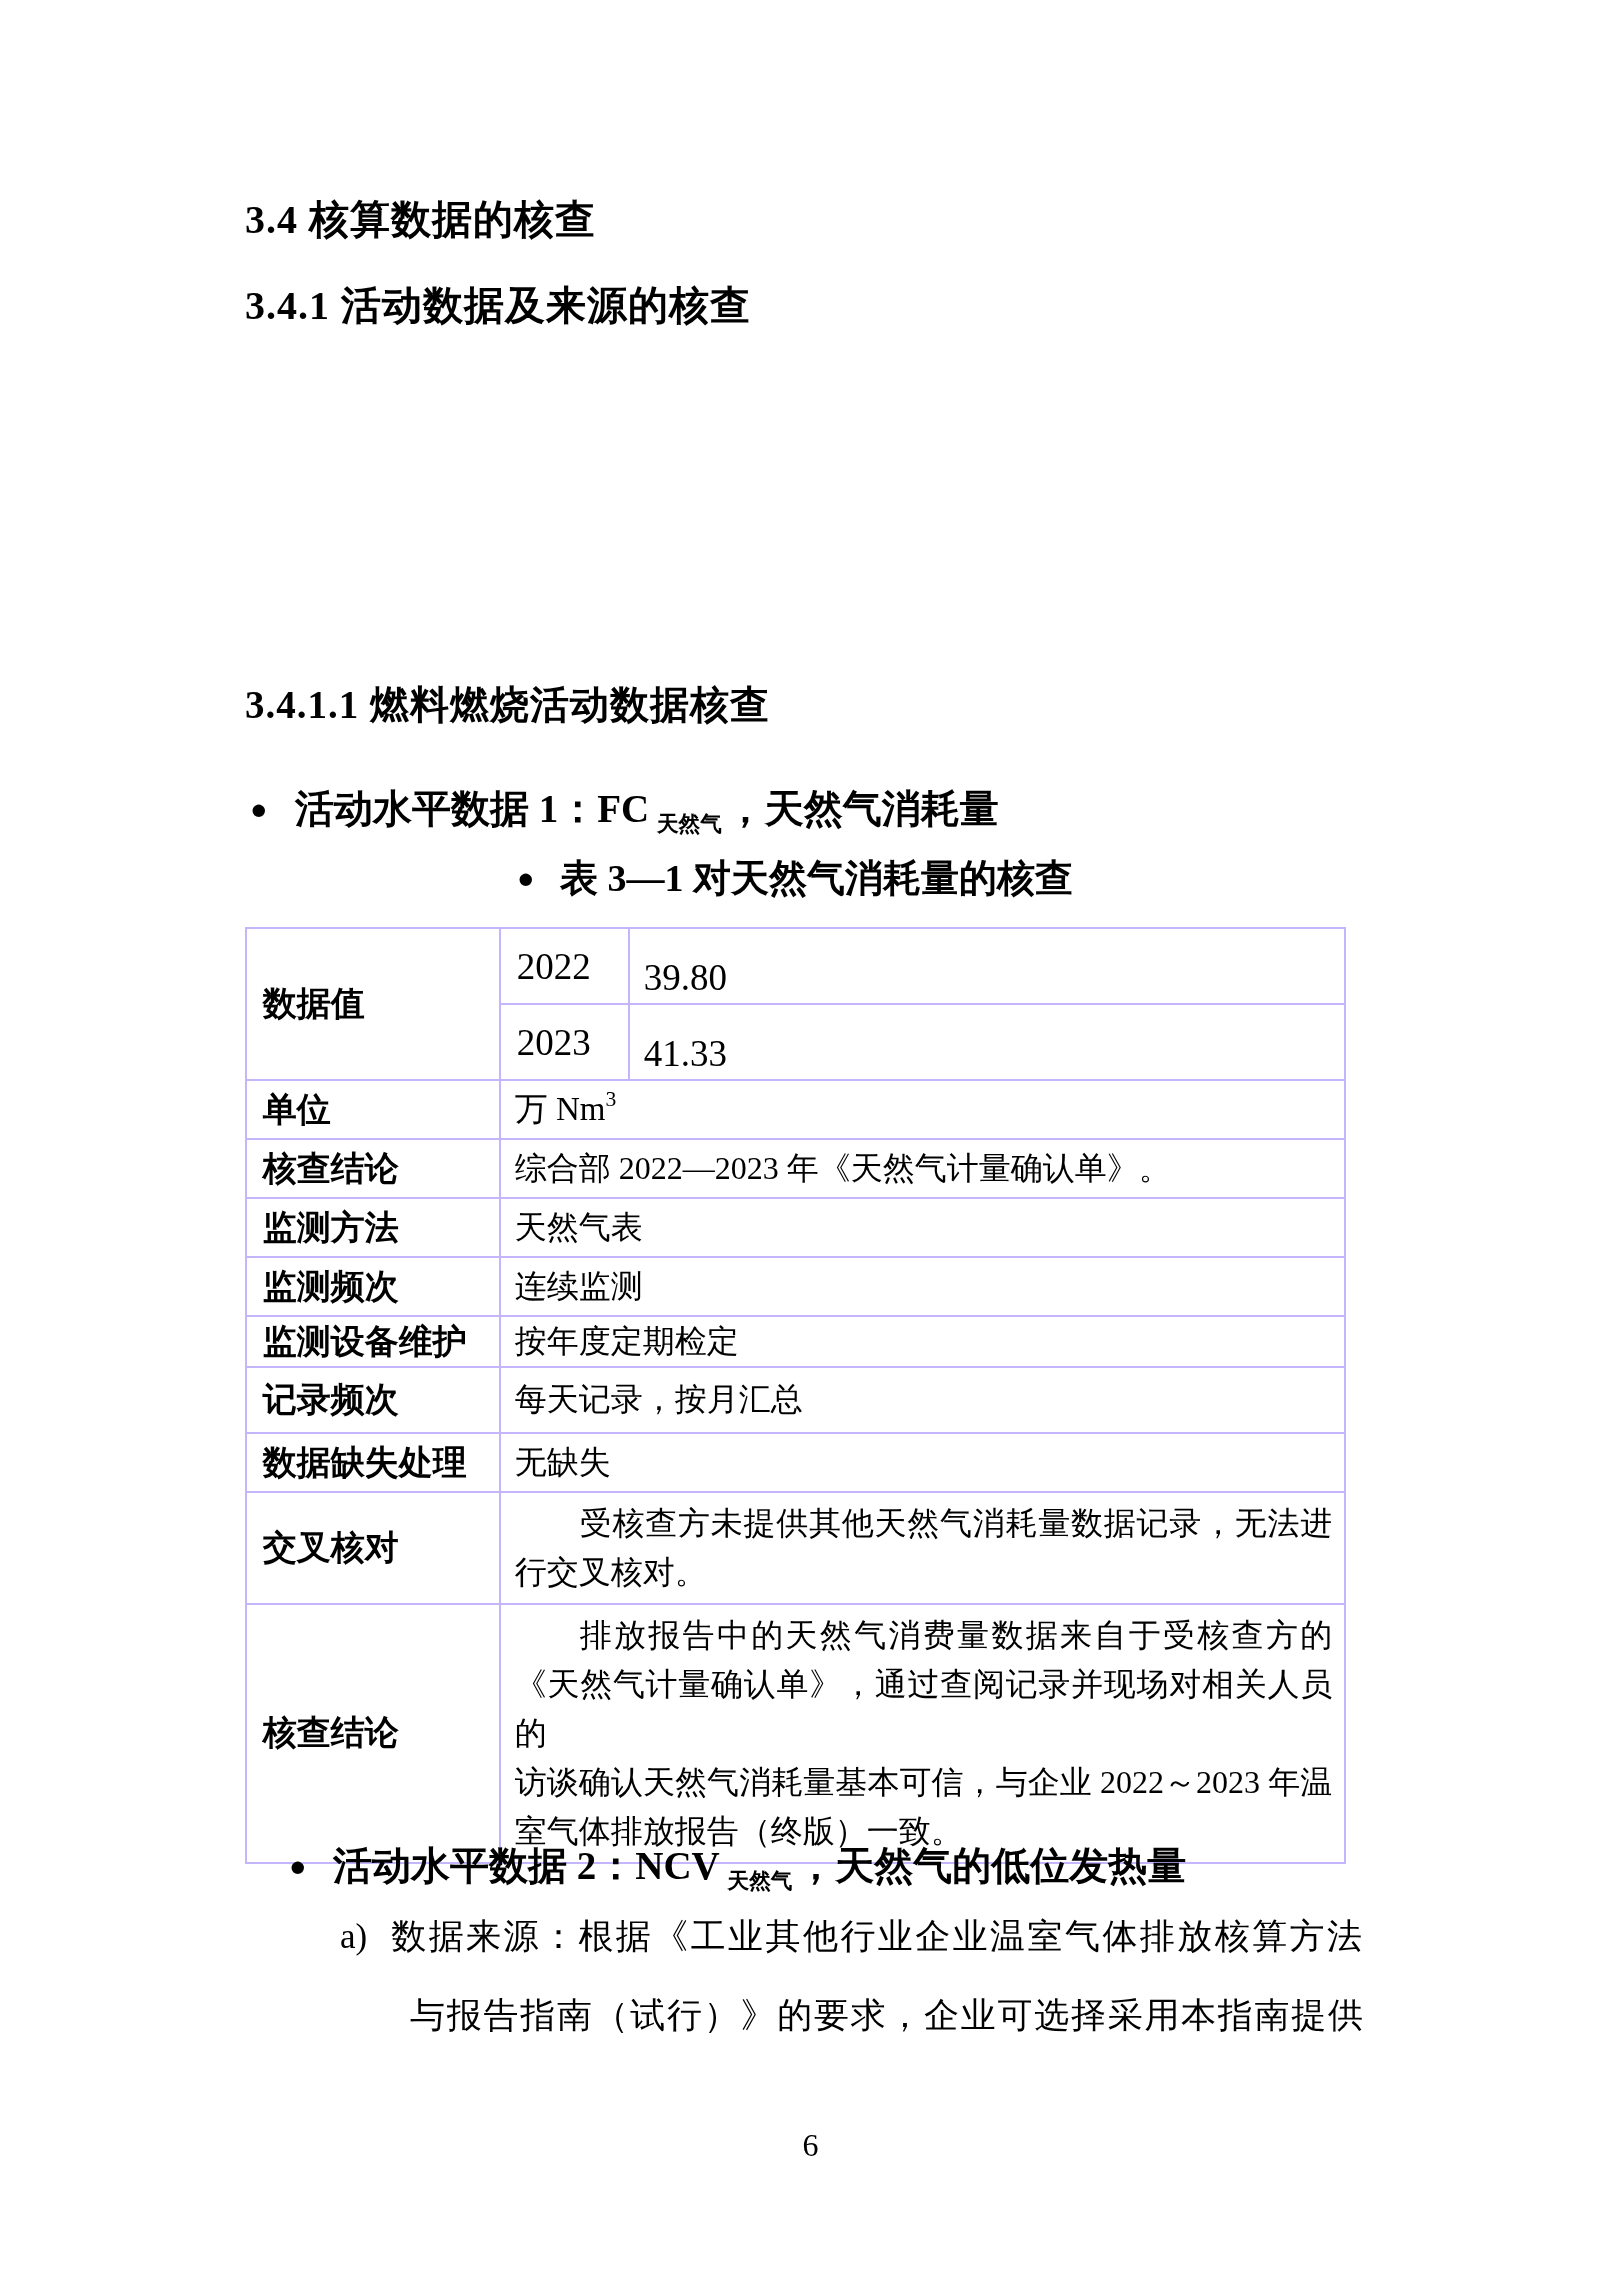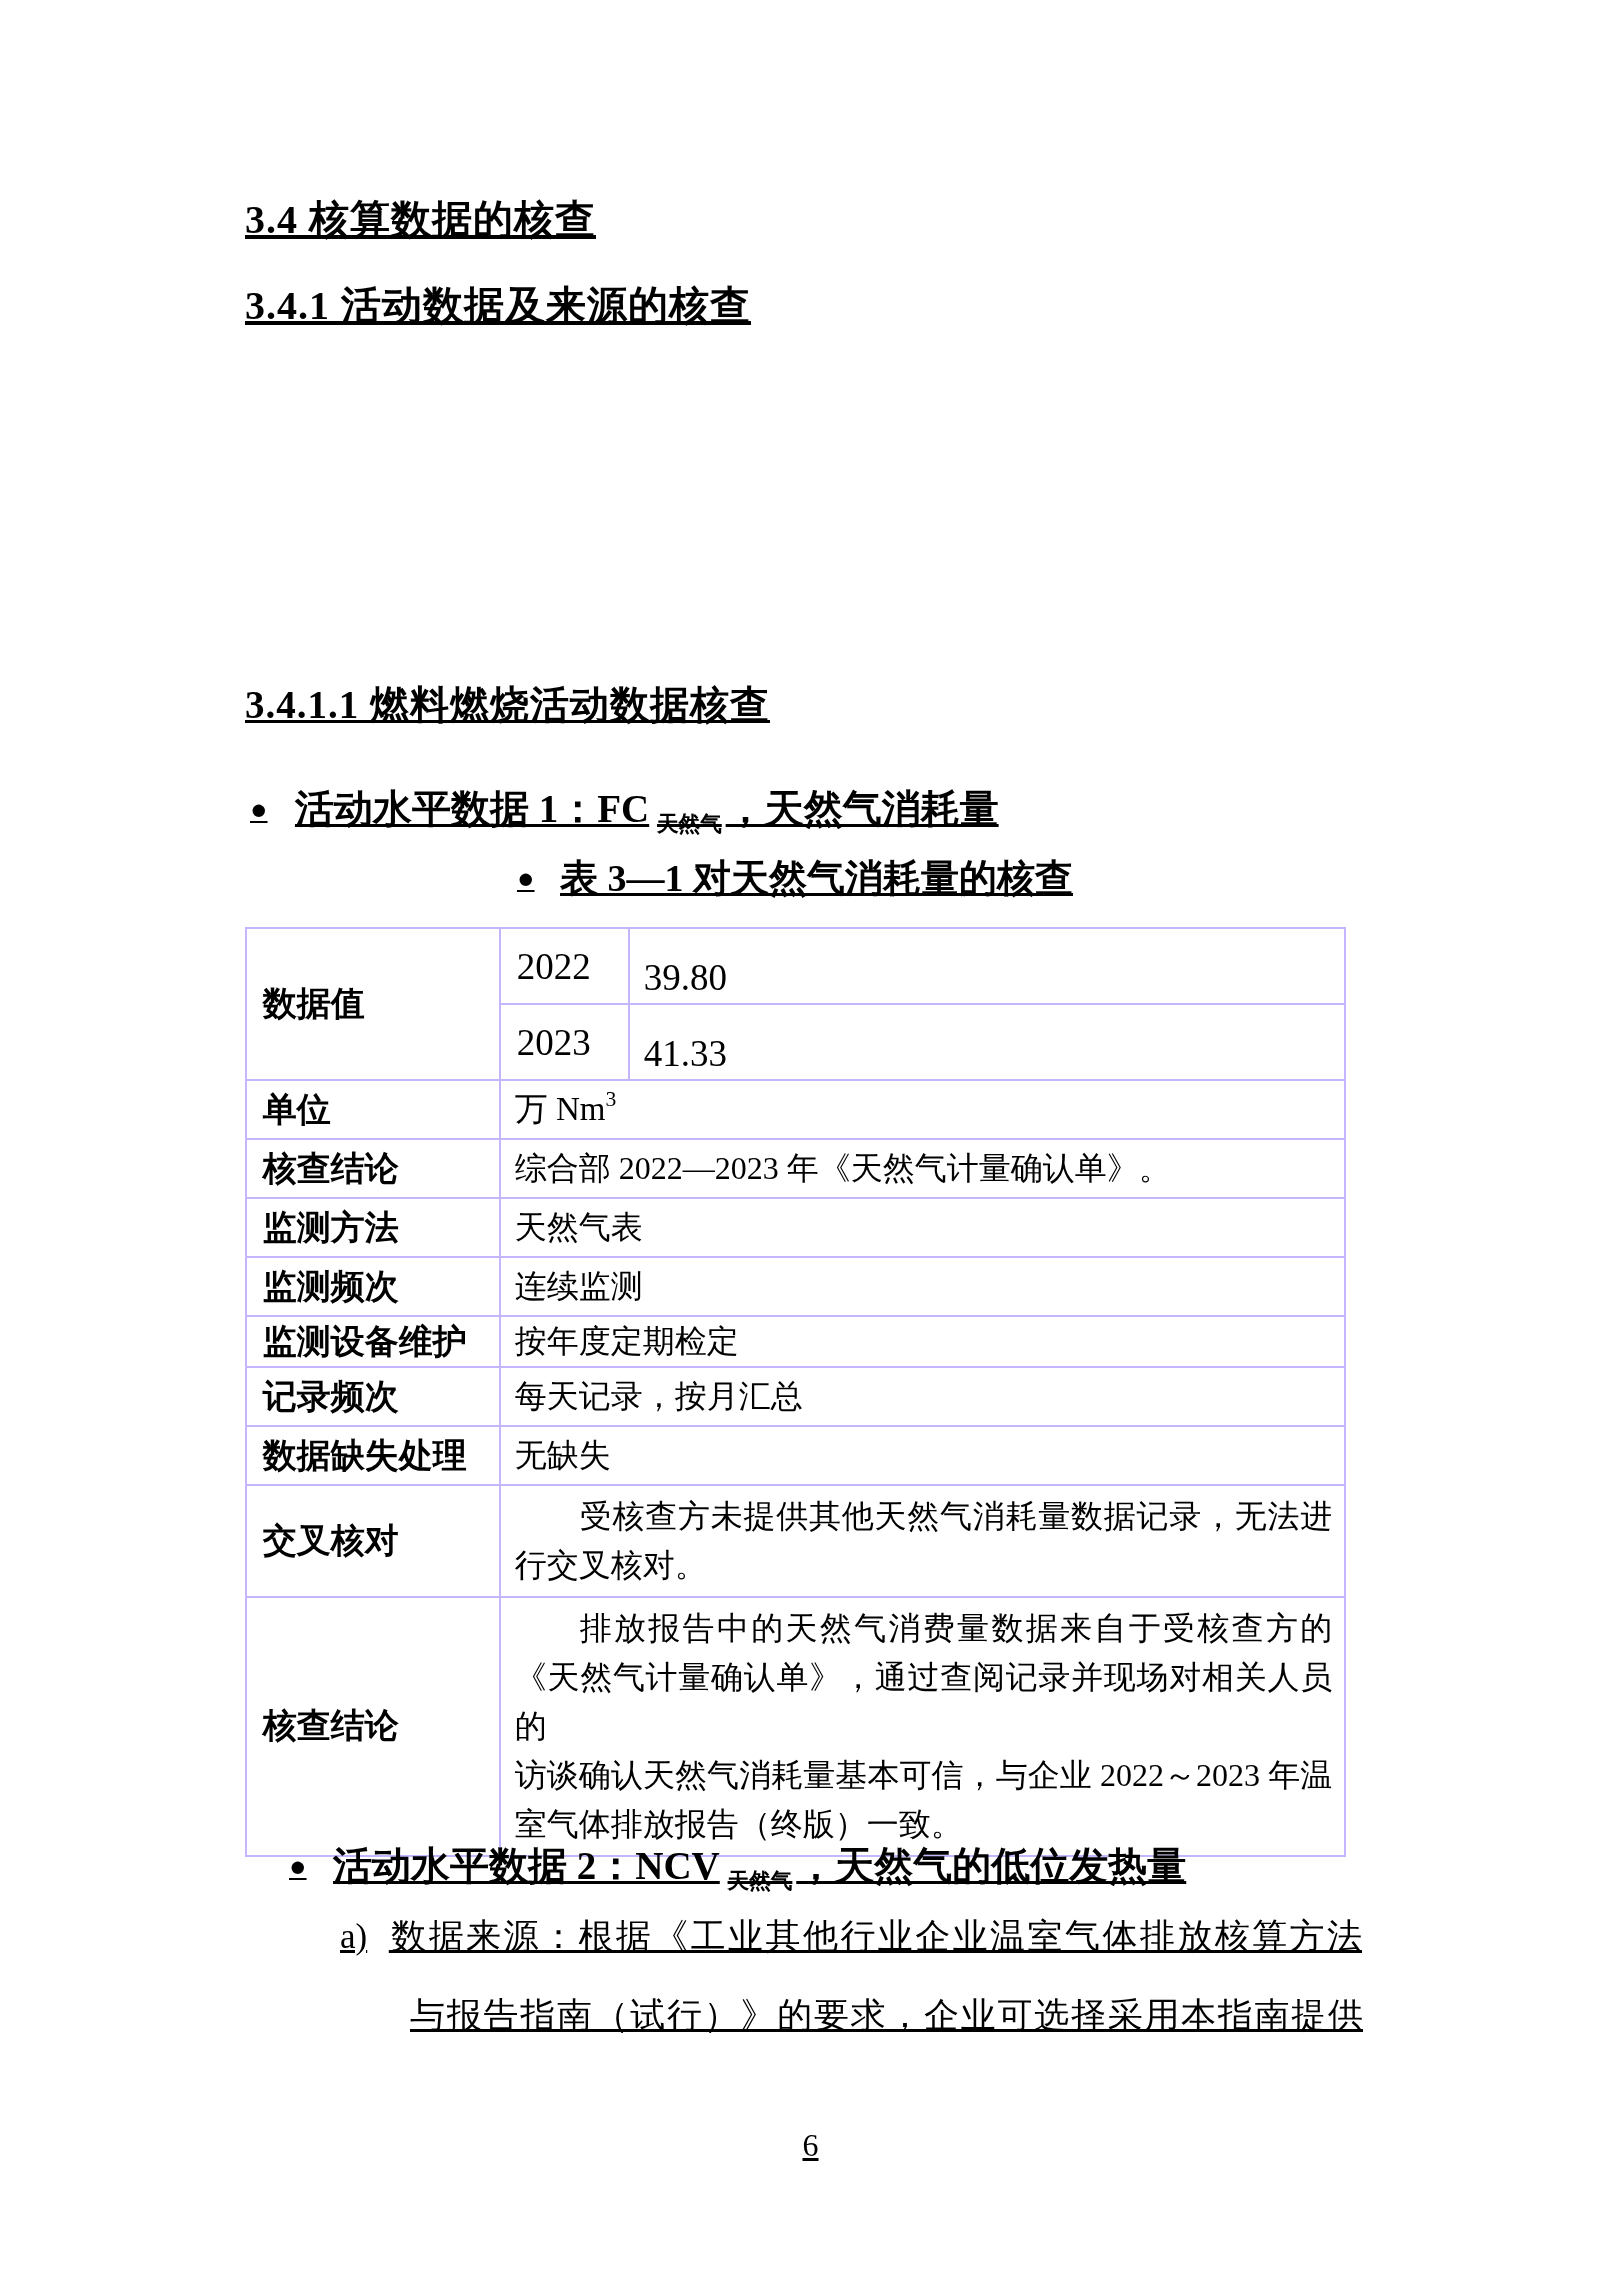--- a/index.html
+++ b/index.html
@@ -7,21 +7,21 @@
   .page {
     position: relative;
     width: 1621px;
     height: 2293px;
     margin: 0 auto;
     background: #ffffff;
     color: #000000;
     font-family: "Liberation Serif", "DejaVu Serif", serif;
     overflow: hidden;
   }
-  .abs { position: absolute; text-decoration: underline; }
+  .abs { position: absolute; }
   .h1 { left: 245px; top: 192px; font-size: 40px; font-weight: bold; letter-spacing: 1px; }
   .h2 { left: 245px; top: 278px; font-size: 40px; font-weight: bold; letter-spacing: 1px; }
   .h3 { left: 245px; top: 678px; font-size: 39px; font-weight: bold; letter-spacing: 1px; text-align: center; }
 
   .intro { left: 245px; top: 343px; width: 1117px; font-size: 36px; }
   .intro .line { height: 76px; line-height: 76px; }
   .jl { text-align: justify; text-align-last: justify; }
   .indent2 { text-indent: 73px; }
 
   .bullet-line { display: flex; align-items: center; font-size: 39px; font-weight: bold; }
@@ -107,21 +107,21 @@
       <td class="val" colspan="2">天然气表</td>
     </tr>
     <tr style="height:59px">
       <td class="lbl">监测频次</td>
       <td class="val" colspan="2">连续监测</td>
     </tr>
     <tr style="height:51px">
       <td class="lbl">监测设备维护</td>
       <td class="val" colspan="2">按年度定期检定</td>
     </tr>
-    <tr style="height:59px">
+    <tr style="height:66px">
       <td class="lbl">记录频次</td>
       <td class="val" colspan="2">每天记录，按月汇总</td>
     </tr>
     <tr style="height:59px">
       <td class="lbl">数据缺失处理</td>
       <td class="val" colspan="2">无缺失</td>
     </tr>
     <tr style="height:106px">
       <td class="lbl">交叉核对</td>
       <td class="mlcell" colspan="2">

